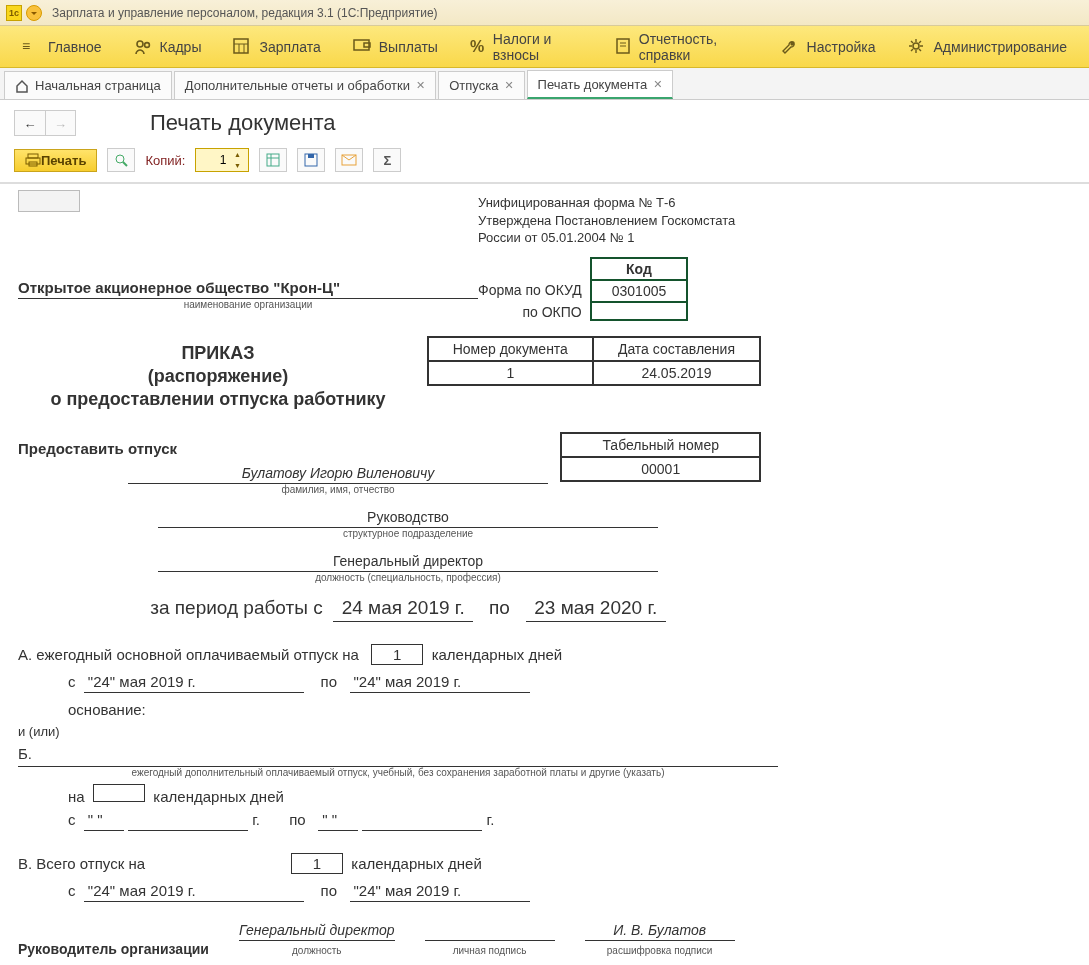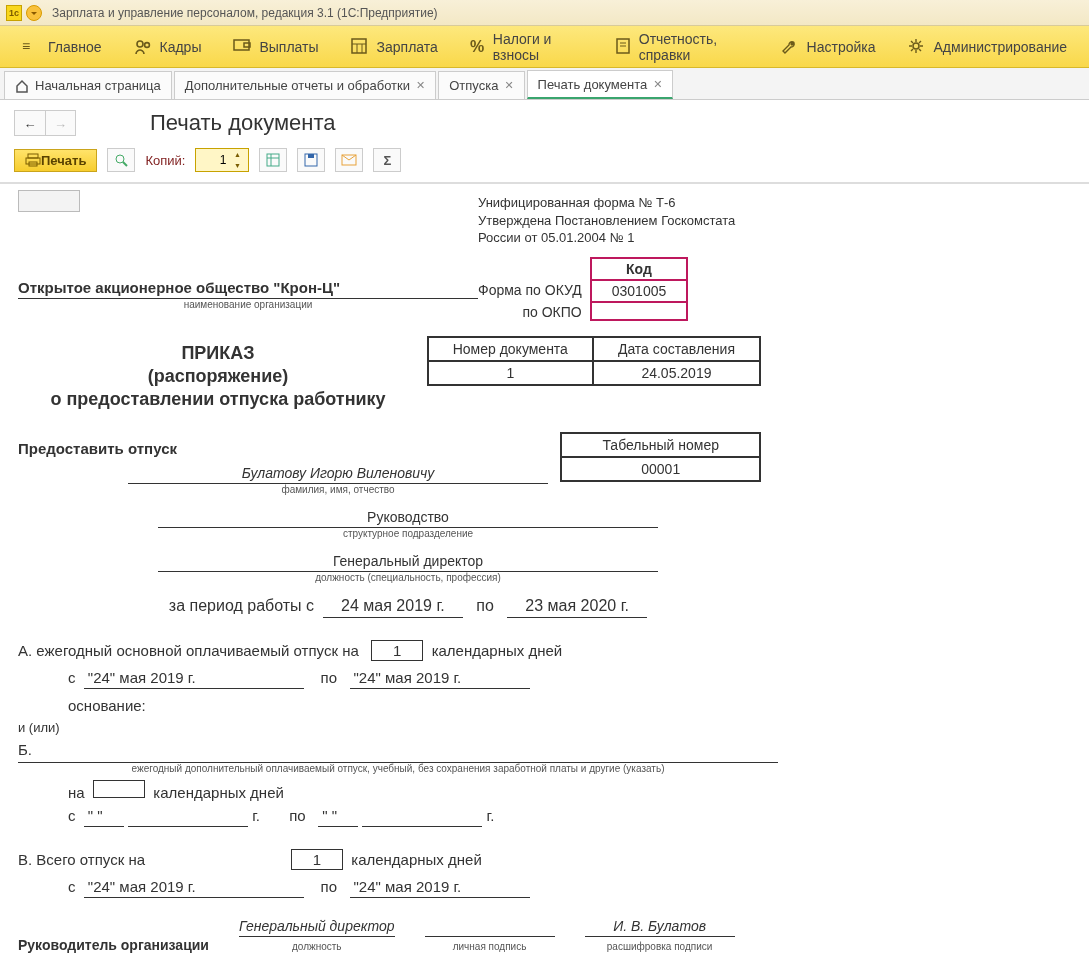--- a/index.html
+++ b/index.html
@@ -39,21 +39,21 @@
   
   .sep { border-top:2px solid #ddd; margin:0; }
   
   .docpage { padding:10px 18px 20px 18px; position:relative; font-size:14px; color:#333; }
   .tl-handle { position:absolute; left:18px; top:6px; width:62px; height:22px; border:1px solid #bbb; background:#f3f3f3; }
   .form-hdr { margin-left:460px; font-size:13px; line-height:1.35; }
   
   .codebox { margin-left:460px; margin-top:10px; display:flex; align-items:flex-start; }
   .codebox .lbls { text-align:right; font-size:14px; padding-right:8px; padding-top:22px; line-height:22px;}
   .codebox table { border-collapse:collapse; }
-  .codebox td, .codebox th { border:2px solid #be185d; padding:2px 20px; text-align:center; font-size:14px; }
+  .codebox td, .codebox th { border:2px solid #14532d; padding:2px 20px; text-align:center; font-size:14px; }
   
   .orgline { margin-top:-44px; }
   .orgline .orgname { font-weight:bold; font-size:15px; border-bottom:1px solid #333; padding-bottom:2px; width:460px; }
   .subcap { font-size:10px; color:#555; text-align:center; }
   
   .docnum-block { display:flex; justify-content:flex-end; margin-top:26px; padding-right:310px;}
   .docnum-block table { border-collapse:collapse; }
   .docnum-block td,.docnum-block th { border:2px solid #333; padding:3px 24px; text-align:center; font-size:14px; font-weight:normal;}
   
   .bigtitle { text-align:center; font-size:18px; font-weight:bold; margin-top:-44px; width:400px; line-height:1.3; margin-bottom:20px;}
@@ -61,21 +61,21 @@
   .tabnum-block { display:flex; justify-content:flex-end; padding-right:310px; margin-top:8px;}
   .tabnum-block table{border-collapse:collapse;}
   .tabnum-block td,.tabnum-block th{border:2px solid #333; padding:3px 40px; text-align:center; font-size:14px; font-weight:normal;}
   .grant { font-weight:bold; font-size:15px; margin-top:-42px; }
   .fioline { margin-top:8px; text-align:center; width:640px;}
   .uline { border-bottom:1px solid #333; display:inline-block; padding:0 4px 2px 4px; font-style:italic; }
   .u2 { border-bottom:1px solid #333; display:inline-block; padding:0 4px 2px 4px; }
   
   .centered { text-align:center; width:780px; margin-top:14px;}
   
-  .period { text-align:center; width:780px; margin-top:14px; font-size:16px;}
+  .period { text-align:center; width:780px; margin-top:14px; font-size:19px;}
   
   .sec { margin-top:22px; font-size:15px; }
   .daysbox { border:1.5px solid #333; display:inline-block; min-width:52px; text-align:center; padding:1px 0;}
   
   .sigrow { margin-top:20px; display:flex; align-items:flex-end; gap:30px; }
   .sigrow .lbl{ font-weight:bold; font-size:14px;}
   .sigcell { text-align:center; }
   .sigcell .v{ border-bottom:1px solid #333; min-width:150px; display:block; font-style:italic; padding-bottom:2px;}
   .sigcell .c{ font-size:10px; color:#555;}
   
@@ -100,37 +100,37 @@
         <svg width="18" height="18">
           <circle cx="6" cy="6" r="3" fill="none" stroke="#6b5a1a" stroke-width="1.6"></circle>
           <circle cx="13" cy="7" r="2.4" fill="none" stroke="#6b5a1a" stroke-width="1.6"></circle>
           <path d="M2 16c0-3 3-4 4-4s4 1 4 4" fill="none" stroke="#6b5a1a" stroke-width="1.6"></path>
         </svg>
       </span>
       <span>Кадры</span>
     </div>
   <div class="mitem">
       <span class="micon">
-        <svg width="18" height="14">
-          <rect x="1" y="2" width="15" height="10" fill="none" stroke="#6b5a1a" stroke-width="1.5"></rect>
-          <rect x="11" y="5" width="6" height="4" fill="none" stroke="#6b5a1a" stroke-width="1.5"></rect>
-        </svg>
-      </span>
-      <span>Выплаты</span>
-    </div>
-  <div class="mitem">
-      <span class="micon">
         <svg width="16" height="16">
           <rect x="1" y="1" width="14" height="14" fill="none" stroke="#6b5a1a" stroke-width="1.5"></rect>
           <line x1="1" y1="6" x2="15" y2="6" stroke="#6b5a1a"></line>
           <line x1="6" y1="6" x2="6" y2="15" stroke="#6b5a1a"></line>
           <line x1="11" y1="6" x2="11" y2="15" stroke="#6b5a1a"></line>
         </svg>
       </span>
       <span>Зарплата</span>
+    </div>
+  <div class="mitem">
+      <span class="micon">
+        <svg width="18" height="14">
+          <rect x="1" y="2" width="15" height="10" fill="none" stroke="#6b5a1a" stroke-width="1.5"></rect>
+          <rect x="11" y="5" width="6" height="4" fill="none" stroke="#6b5a1a" stroke-width="1.5"></rect>
+        </svg>
+      </span>
+      <span>Выплаты</span>
     </div>
   <div class="mitem">
       <span class="micon" style="font-size:16px;font-weight:bold;">%</span>
       <span>Налоги и взносы</span>
     </div>
   <div class="mitem">
       <span class="micon">
         <svg width="16" height="16">
           <rect x="2" y="1" width="12" height="14" fill="none" stroke="#6b5a1a" stroke-width="1.5"></rect>
           <line x1="5" y1="5" x2="11" y2="5" stroke="#6b5a1a"></line>

